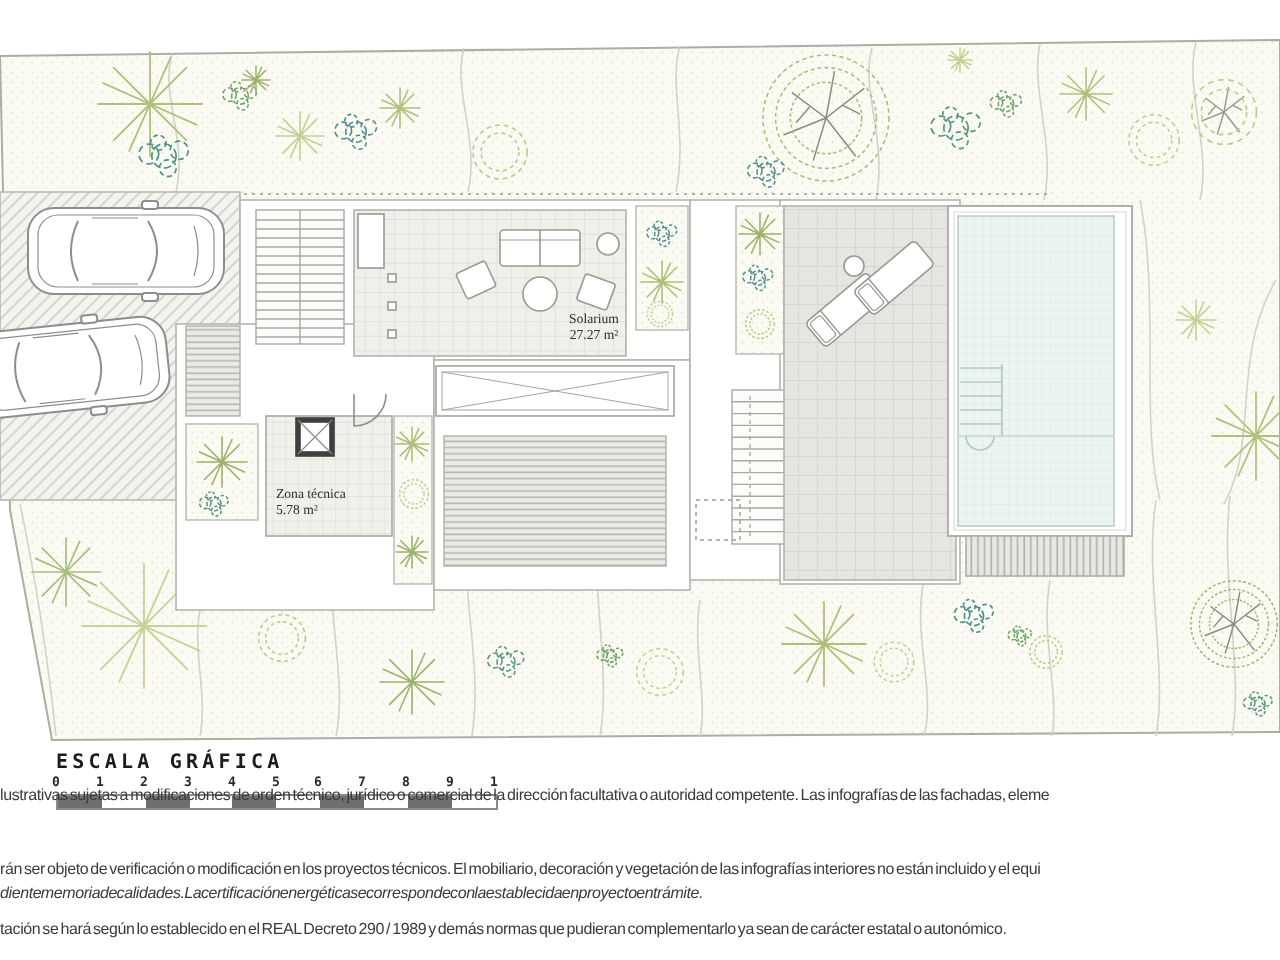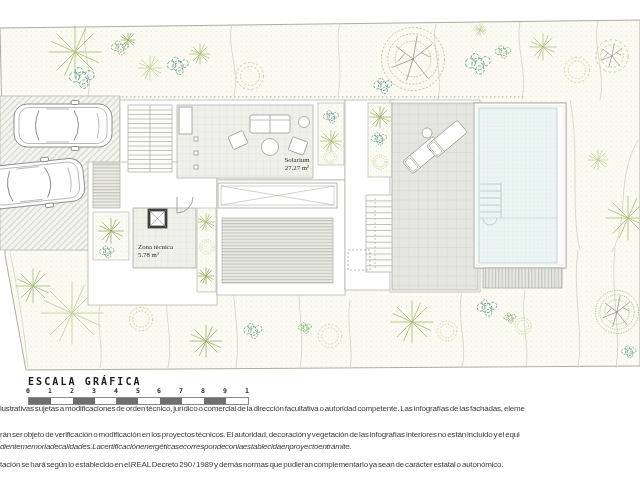--- a/index.html
+++ b/index.html
@@ -288,19 +288,19 @@
   <div class="sb-bar">
     <div class="sb-fill" style="left:0px"></div>
     <div class="sb-fill" style="left:44px"></div>
     <div class="sb-fill" style="left:87px"></div>
     <div class="sb-fill" style="left:131px"></div>
     <div class="sb-fill" style="left:175px"></div>
   </div>
 </div>
 
 <div class="disclaimer">
-  <div class="d-line" style="top:404px">lustrativas sujetas a modificaciones de orden técnico, jurídico o comercial de la dirección facultativa o autoridad competente. Las infografías de las fachadas, eleme</div>
-  <div class="d-line" style="top:429.5px">rán ser objeto de verificación o modificación en los proyectos técnicos. El autoridad, decoración y vegetación de las infografías interiores no están incluido y el equi</div>
+  <div class="d-line" style="top:393px">lustrativas sujetas a modificaciones de orden técnico, jurídico o comercial de la dirección facultativa o autoridad competente. Las infografías de las fachadas, eleme</div>
+  <div class="d-line" style="top:429.5px">rán ser objeto de verificación o modificación en los proyectos técnicos. El mobiliario, decoración y vegetación de las infografías interiores no están incluido y el equi</div>
   <div class="d-line tight" style="top:442px">diente memoria de calidades. La certificación energética se corresponde con la establecida en proyecto en trámite.</div>
   <div class="d-line" style="top:460px">tación se hará según lo establecido en el REAL Decreto 290 / 1989 y demás normas que pudieran complementarlo ya sean de carácter estatal o autonómico.</div>
 </div>
 
 </div>
 
 </body></html>

